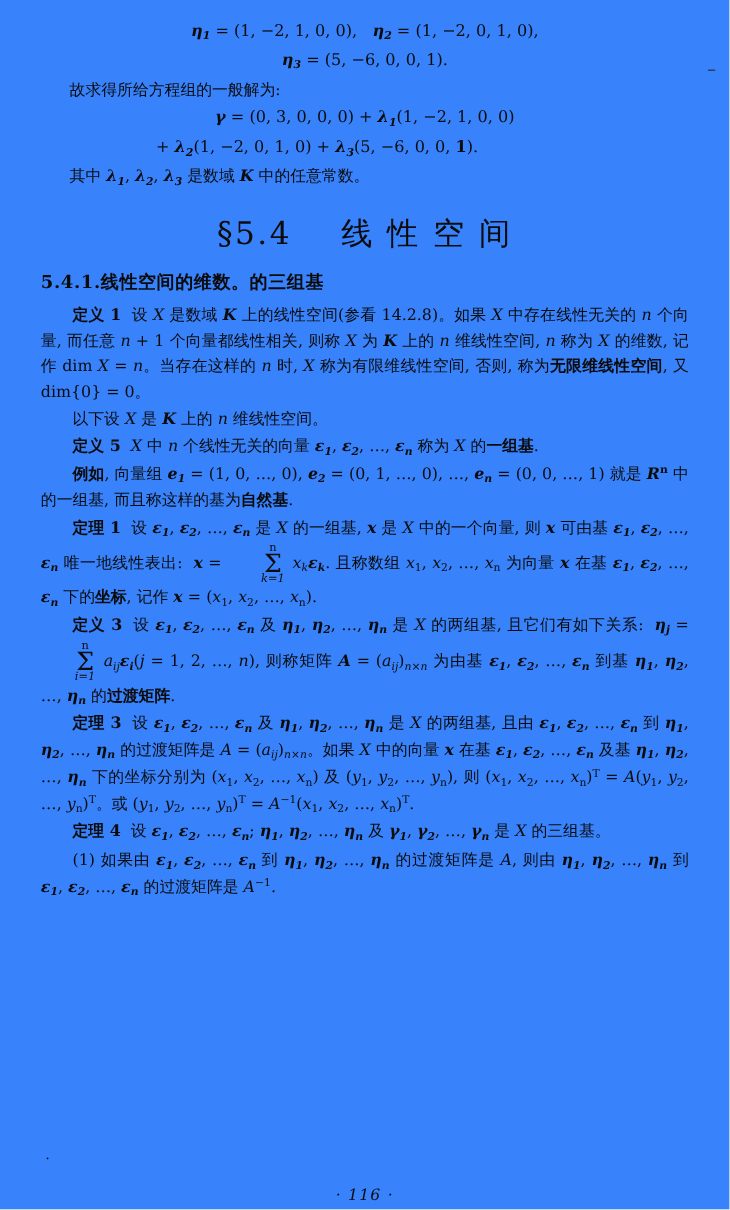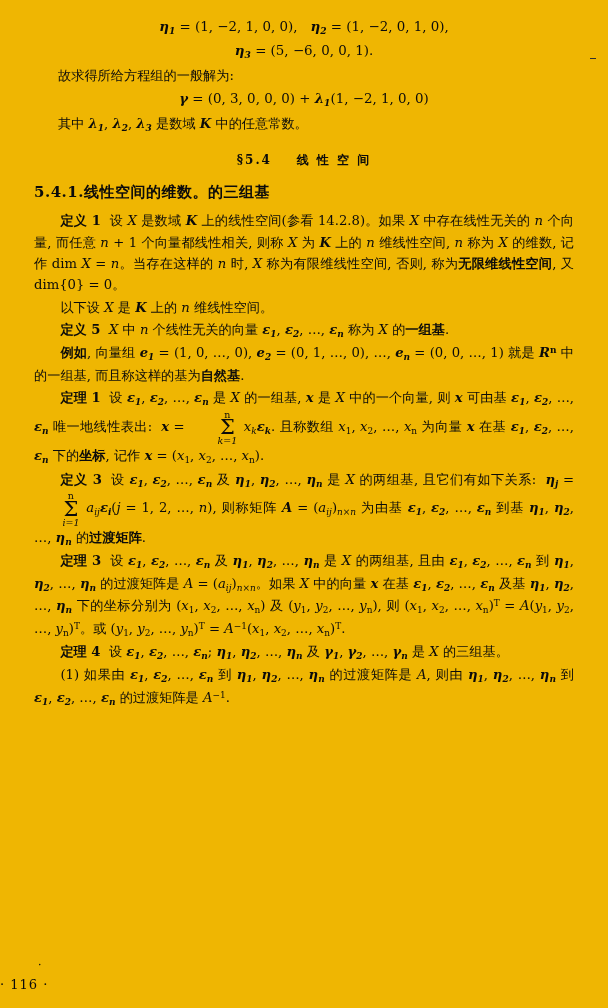--- a/index.html
+++ b/index.html
@@ -11,36 +11,36 @@
     width: 608px;
     height: 1008px;
     font-family: "DejaVu Serif", serif;
     color: #111;
     overflow: hidden;
   }
   .page {
     position: relative;
     width: 608px;
     height: 1008px;
-    background: #eab308;
+    background: #3b82f6;
     padding: 0;
     box-sizing: border-box;
     filter: contrast(1.05);
   }
   .content {
     padding: 14px 34px 0 34px;
     box-sizing: border-box;
   }
   .bold {
     font-weight: bold;
   }
   .sec-title {
     text-align: center;
-    font-size: 12px;
-    font-weight: bold;
+    font-size: 26px;
+    font-weight: normal;
     letter-spacing: 2px;
     margin: 17px 0 14px 0;
   }
   .sub-title {
     font-size: 15px;
     font-weight: bold;
     margin: 6px 0 8px 0;
     letter-spacing: 0.5px;
   }
   .para {
@@ -100,26 +100,27 @@
     margin-bottom: -1px;
   }
   .sum .bot {
     display: block;
     font-size: 9.5px;
     margin-top: -1px;
     font-style: italic;
   }
   .pagenum {
     position: absolute;
-    bottom: 16px;
+    bottom: 4px;
     left: 0;
     right: 0;
-    text-align: left;
+    text-align: center;
     font-size: 13px;
     letter-spacing: 1px;
+    font-style: italic;
   }
   .dotmark {
     position: absolute;
     left: 38px;
     bottom: 36px;
     font-size: 11px;
   }
   .tick {
     position: absolute;
     right: 12px;
@@ -142,20 +143,23 @@
     </div>
     <div class="eqline">
       <span class="bi">η</span><sub class="bi">3</sub> = (5, −6, 0, 0, 1).
     </div>
 
     <div class="para noind">故求得所给方程组的一般解为:</div>
 
     <div class="eqline">
       <span class="bi">γ</span> = (0, 3, 0, 0, 0) + <span class="bi">λ</span><sub class="bi">1</sub>(1, −2, 1, 0, 0)
     </div>
+    <div class="eqline left-ind">
+      + <span class="bi">λ</span><sub class="bi">2</sub>(1, −2, 0, 1, 0) + <span class="bi">λ</span><sub class="bi">3</sub>(5, −6, 0, 0, <span class="bold">1</span>).
+    </div>
 
     <div class="para noind">
       其中 <span class="bi">λ</span><sub class="bi">1</sub>, <span class="bi">λ</span><sub class="bi">2</sub>, <span class="bi">λ</span><sub class="bi">3</sub> 是数域 <span class="bi">K</span> 中的任意常数。
     </div>
 
     <div class="sec-title">
       <span>§5.4</span>
       &nbsp;&nbsp;
       <span>线 性 空 间</span>
     </div>

